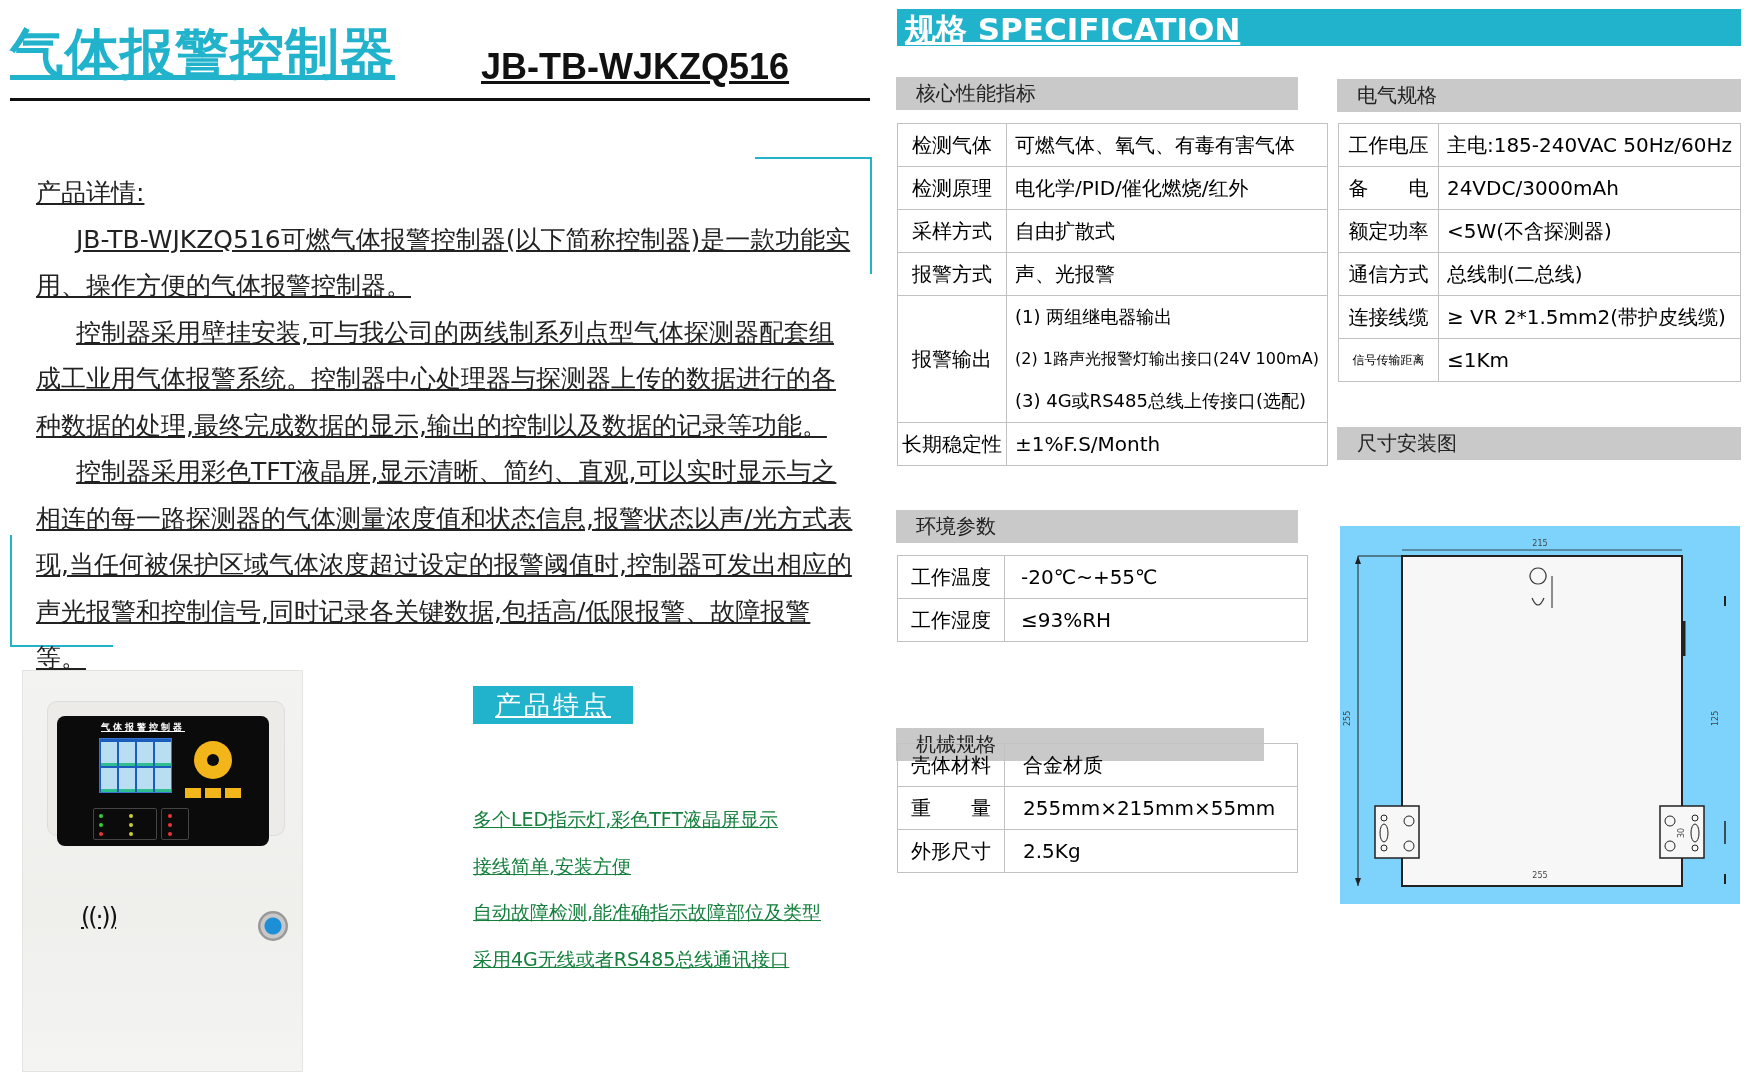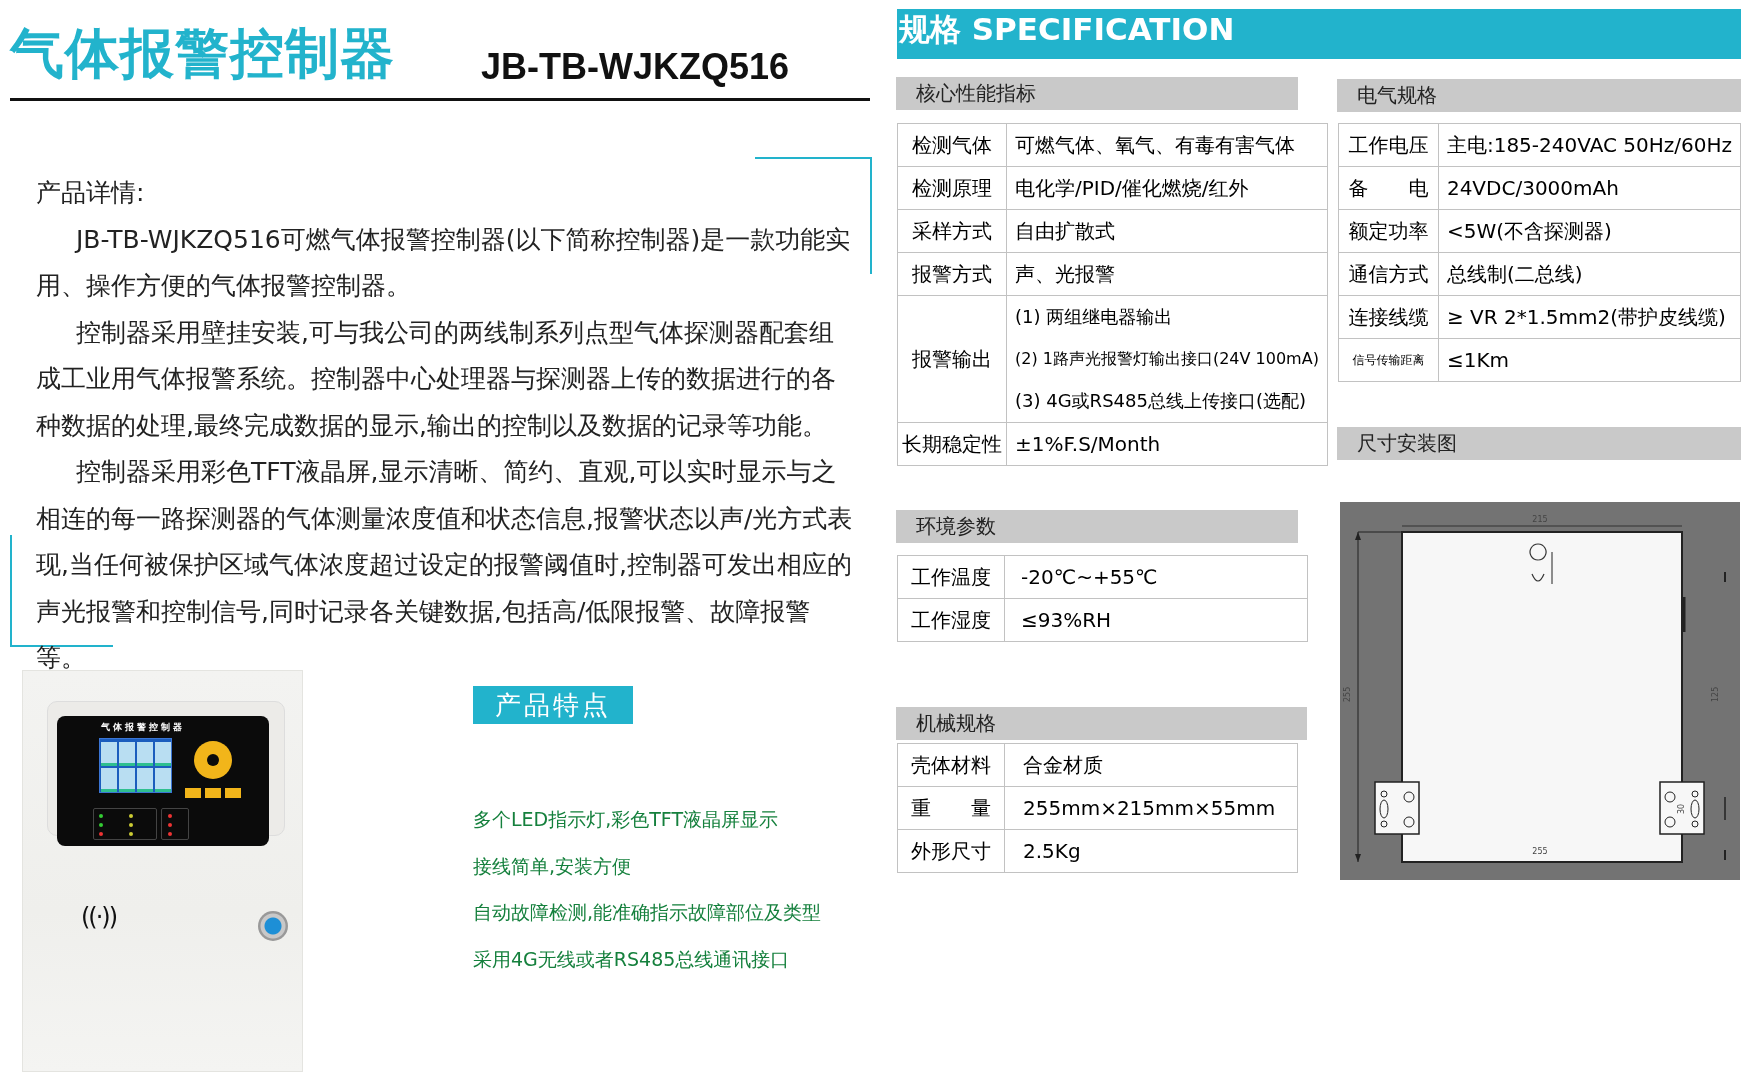--- a/index.html
+++ b/index.html
@@ -1,18 +1,18 @@
 <!DOCTYPE html>
 <html><head>
 <meta charset="utf-8">
 <style>
   * { box-sizing: border-box; margin: 0; padding: 0; }
   html, body { width: 1750px; height: 1080px; background: #ffffff; overflow: hidden; }
   body { position: relative; font-family: "DejaVu Sans", "Liberation Sans", sans-serif; color: #1a1a1a; }
-  .abs { position: absolute; }
+  .abs { position: absolute; text-decoration: underline; }
 
   .main-title { left: 10px; top: 22px; font-size: 54px; font-weight: bold; color: #22b3cc; letter-spacing: 1px; line-height: 64px; }
   .model-title { left: 481px; top: 42px; font-size: 36px; font-weight: bold; color: #111; font-family: "Liberation Sans", sans-serif; line-height: 50px; }
   .title-rule { left: 10px; top: 98px; width: 860px; height: 3px; background: #111; }
 
   .deco-top-h { left: 755px; top: 157px; width: 117px; height: 2px; background: #22b3cc; }
   .deco-top-v { left: 870px; top: 157px; width: 2px; height: 117px; background: #22b3cc; }
   .deco-bot-v { left: 10px; top: 535px; width: 2px; height: 112px; background: #22b3cc; }
   .deco-bot-h { left: 10px; top: 645px; width: 103px; height: 2px; background: #22b3cc; }
 
@@ -31,30 +31,30 @@
   .func-key { position: absolute; width: 16px; height: 10px; background: #f2b51a; top: 72px; }
   .led-box { position: absolute; border: 1px solid #444; border-radius: 2px; top: 92px; height: 32px; }
   .led { position: absolute; width: 4px; height: 4px; border-radius: 50%; }
   .wifi-icon { left: 58px; top: 232px; font-size: 24px; color: #111; font-family: "DejaVu Sans", sans-serif; letter-spacing: -2px; }
   .key-lock { left: 235px; top: 240px; width: 30px; height: 30px; border-radius: 50%; background: radial-gradient(circle, #1d8fd6 0 8px, #c8c8c8 9px 12px, #999 13px); }
 
   .feat-badge { left: 473px; top: 686px; width: 160px; height: 38px; background: #22b3cc; color: #fff; font-size: 26px; line-height: 38px; text-align: center; letter-spacing: 3px; }
   .features { left: 473px; top: 796px; font-size: 19px; line-height: 46.5px; color: #15803d; }
   .features li { list-style: none; }
 
-  .spec-bar { left: 897px; top: 9px; width: 844px; height: 50px; background: #22b3cc; color: #fff; font-size: 31px; font-weight: bold; line-height: 41px; padding-left: 2px; }
+  .spec-bar { left: 897px; top: 9px; width: 844px; height: 37px; background: #22b3cc; color: #fff; font-size: 31px; font-weight: bold; line-height: 41px; padding-left: 8px; }
   .sec-head { position: absolute; height: 33px; background: #c9c9c9; font-size: 20px; line-height: 33px; padding-left: 20px; color: #222; }
 
   table.spec { position: absolute; border-collapse: collapse; font-size: 20px; color: #000000; }
   table.spec td { border: 1.5px solid #c2c2c2; height: 43px; padding: 0 8px; white-space: nowrap; }
   table.spec td.k { width: 107px; text-align: center; padding: 0 4px; }
   table.spec td.k.small { font-size: 12px; }
   .multi div { line-height: 42px; font-size: 18px; }
 
-  .drawing { left: 1340px; top: 502px; width: 400px; height: 378px; background: #737373; }
+  .drawing { left: 1340px; top: 526px; width: 400px; height: 378px; background: #7dd3fc; }
 </style>
 </head>
 <body>
 
 <div class="abs main-title">气体报警控制器</div>
 <div class="abs model-title">JB-TB-WJKZQ516</div>
 <div class="abs title-rule"></div>
 
 <div class="abs deco-top-h"></div>
 <div class="abs deco-top-v"></div>
@@ -157,21 +157,21 @@
         <td class="k">工作温度</td>
         <td style="padding-left:16px">-20℃~+55℃</td>
       </tr>
   <tr>
         <td class="k">工作湿度</td>
         <td style="padding-left:16px">≤93%RH</td>
       </tr>
 </tbody>
   </table>
 
-<div class="sec-head" style="left:896px;top:707px;width:411px">机械规格</div>
+<div class="sec-head" style="left:896px;top:728px;width:368px">机械规格</div>
 <table class="spec" style="left:897px;top:743px;width:401px">
   <tbody>
       <tr>
         <td class="k">壳体材料</td>
         <td style="padding-left:18px">合金材质</td>
       </tr>
   <tr>
         <td class="k">重　　量</td>
         <td style="padding-left:18px">255mm×215mm×55mm</td>
       </tr>

